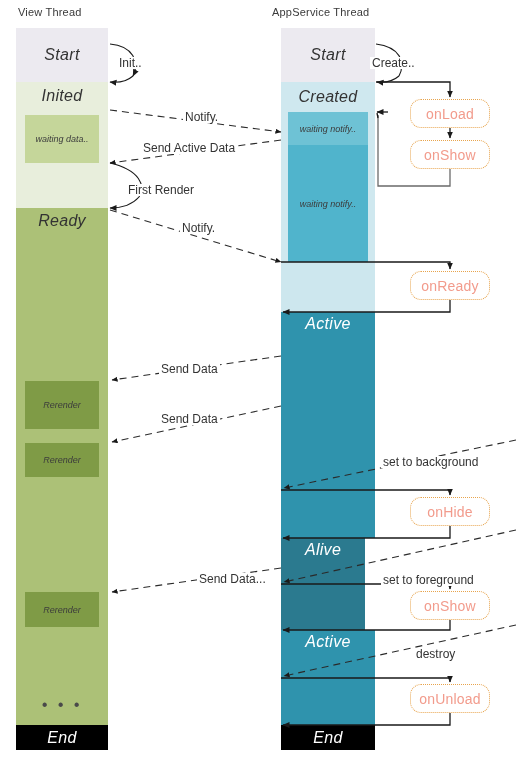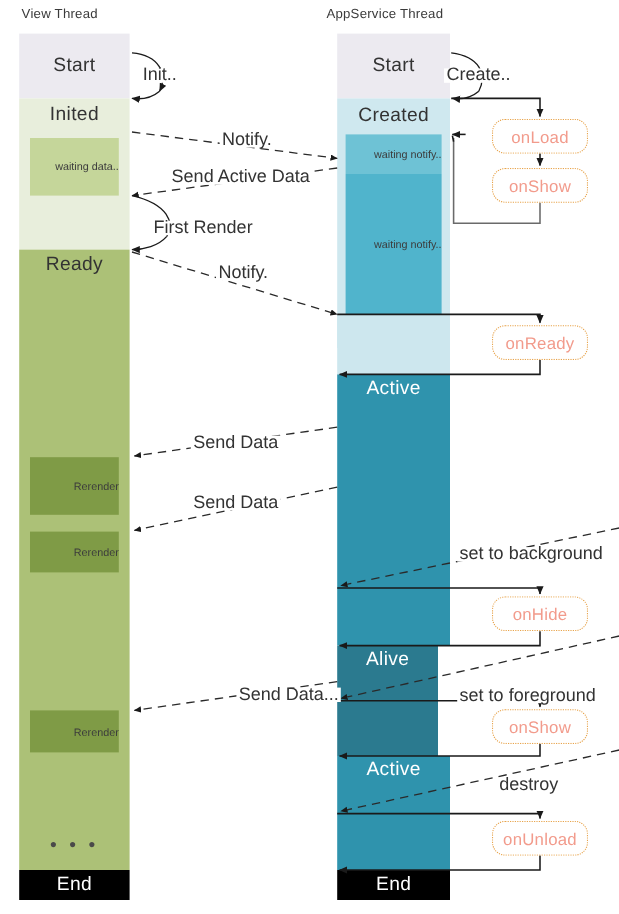--- a/index.html
+++ b/index.html
@@ -22,20 +22,21 @@
   .col-header {
     position: absolute;
     font-size: 11px;
     color: #3a3a3a;
     letter-spacing: 0.2px;
     white-space: nowrap;
   }
   .lane {
     position: absolute;
     box-sizing: border-box;
+    font-style: italic;
   }
   .seg {
     position: absolute;
     box-sizing: border-box;
     display: flex;
     align-items: center;
     justify-content: center;
     text-align: center;
     overflow: hidden;
   }
@@ -43,41 +44,41 @@
     font-size: 16px;
     letter-spacing: 0.3px;
   }
   .dark-text { color: #333333; }
   .light-text { color: #ffffff; }
   .inner-box {
     position: absolute;
     box-sizing: border-box;
     display: flex;
     align-items: center;
-    justify-content: flex-end;
+    justify-content: center;
     font-size: 9px;
     color: #3c3c3c;
     text-align: center;
   }
   .callout {
     position: absolute;
     box-sizing: border-box;
     border: 1.6px dotted #e8a44c;
     border-radius: 11px;
     background: #ffffff;
     color: #f29b8c;
     display: flex;
     align-items: center;
     justify-content: center;
     font-size: 14px;
     letter-spacing: 0.2px;
   }
   .edge-label {
     position: absolute;
-    font-size: 15px;
+    font-size: 12px;
     color: #333333;
     white-space: nowrap;
     background: #ffffff;
     padding: 0 2px;
     line-height: 12px;
   }
   svg.overlay {
     position: absolute;
     left: 0;
     top: 0;

